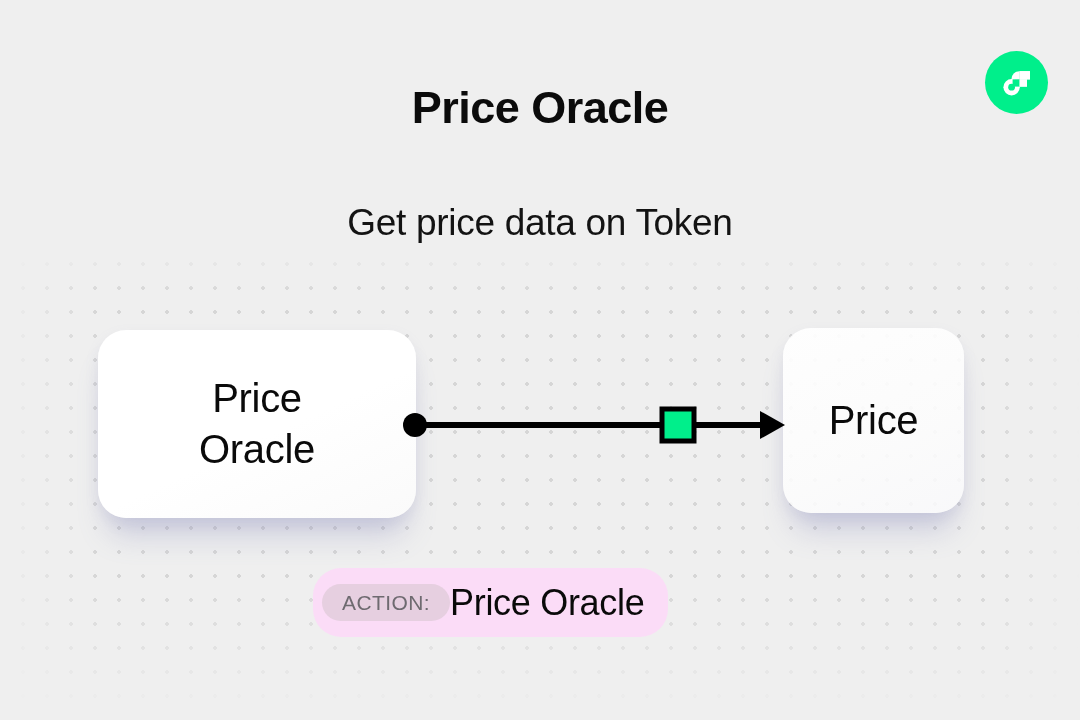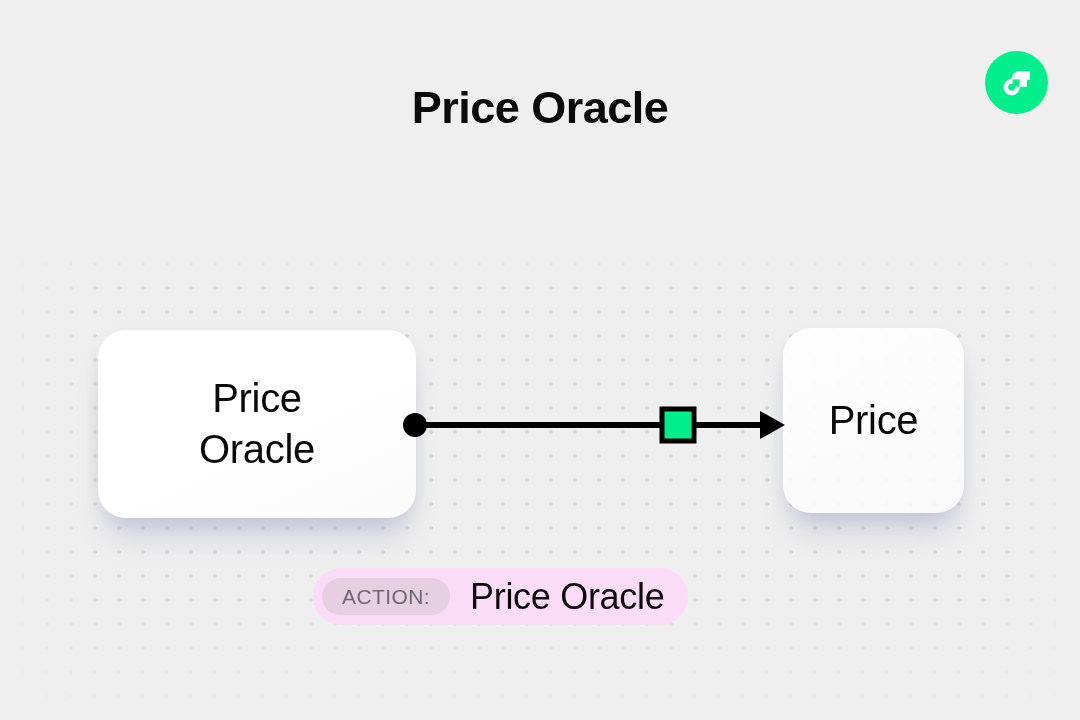--- a/index.html
+++ b/index.html
@@ -135,27 +135,26 @@
     width: 395px;
     height: 50px;
     pointer-events: none;
   }
 
   
   #action-badge {
     position: absolute;
     left: 313px;
     top: 548px;
-    height: 57px;
+    height: 69px;
     border-radius: 28px;
     background: #fbdcf7;
     display: flex;
     align-items: center;
     padding: 0 24px 0 9px;
-    gap: 20px;
   }
 
   #action-badge-tag {
     background: #e6cfe0;
     border-radius: 20px;
     height: 37px;
     display: flex;
     align-items: center;
     padding: 0 20px;
     font-size: 21px;
@@ -173,20 +172,21 @@
 </style>
 </head>
 <body>
 
 <div id="canvas">
 
   <div id="dot-grid"></div>
 
   <h1 id="page-title">Price Oracle</h1>
 
+  <h2 id="page-subtitle">Get price data on Token</h2>
 
   <div id="brand-logo">
     <svg width="40" height="40" viewBox="0 0 40 40" aria-hidden="true">
 
       <path d="M22.6 8.2 H33.0 V16.4 H22.6 Z" fill="#ffffff"></path>
       <path d="M22.6 16.4 H30.0 V23.6 H22.6 Z" fill="#ffffff"></path>
       <path d="M22.6 16.4 H33.0 V16.4 H22.6 Z" fill="#ffffff"></path>
       <path d="M22.6 8.2 h10.4 v8.2 h-10.4 z" fill="#ffffff"></path>
       <path d="M22.6 8.2 a8.2 8.2 0 0 0 -8.2 8.2 v0.0 h8.2 z" fill="#ffffff"></path>
       <path d="M14.4 16.4 h8.2 v7.2 h-8.2 z" fill="#ffffff"></path>

